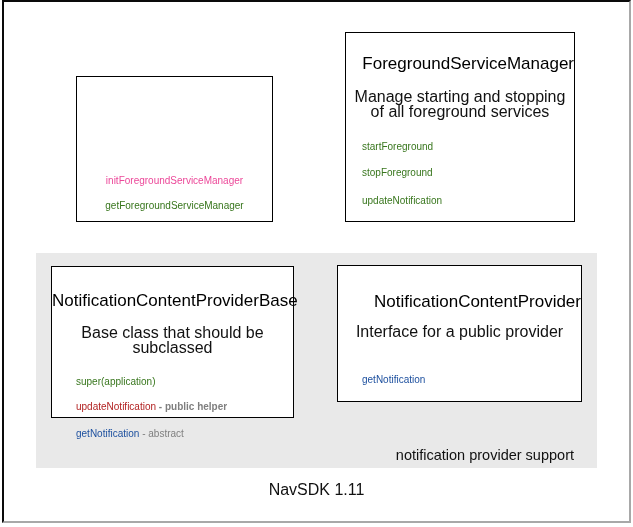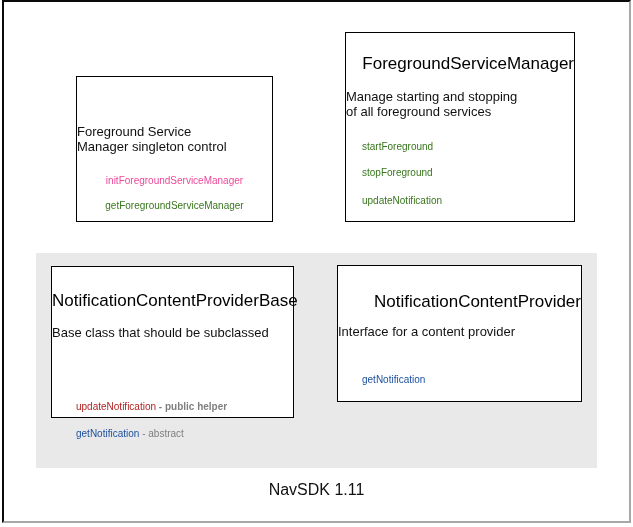--- a/index.html
+++ b/index.html
@@ -61,22 +61,22 @@
     width: 100%;
     text-align: right;
     font-size: 17px;
     line-height: 20px;
     white-space: nowrap;
   }
   .box-desc {
     position: absolute;
     left: 0;
     width: 100%;
-    text-align: left;
-    font-size: 13px;
+    text-align: center;
+    font-size: 16px;
     line-height: 15px;
     color: #111;
   }
   .method {
     position: absolute;
     font-size: 10px;
     line-height: 16px;
     white-space: nowrap;
   }
   .method.centered {
@@ -95,24 +95,20 @@
   }
 </style>
 </head>
 <body>
 
 <div class="canvas">
 
   <div class="group-bg" style="background: rgb(233, 233, 233);"></div>
 
   <div class="class-box box-nav">
-    <div class="box-desc" style="top:47px">
-      <div>Foreground Service</div>
-      <div>Manager singleton control</div>
-    </div>
     <div class="method centered" style="top:96px">
       <span style="color: #ec4899;">initForegroundServiceManager</span>
     </div>
     <div class="method centered" style="top:121px">
       <span style="color: rgb(56, 118, 29);">getForegroundServiceManager</span>
     </div>
   </div>
 
   <div class="class-box box-fsm">
     <div class="box-title" style="top:21px">ForegroundServiceManager</div>
@@ -129,36 +125,40 @@
     <div class="method" style="top:160px;left:16px">
       <span style="color: rgb(56, 118, 29);">updateNotification</span>
     </div>
   </div>
 
   <div class="class-box box-base">
     <div class="box-title" style="top:24px">NotificationContentProviderBase</div>
     <div class="box-desc" style="top:58px">
       <div>Base class that should be subclassed</div>
     </div>
+    <div class="method" style="top:107px;left:24px">
+      <span style="color: rgb(56, 118, 29);">super(application)</span>
+    </div>
     <div class="method" style="top:132px;left:24px">
       <span style="color: rgb(178, 34, 34);">updateNotification</span><span style="color: rgb(127, 127, 127); font-weight: bold;"> - public helper</span>
     </div>
     <div class="method" style="top:159px;left:24px">
       <span style="color: rgb(28, 79, 158);">getNotification</span><span style="color: rgb(127, 127, 127);"> - abstract</span>
     </div>
   </div>
 
   <div class="class-box box-provider">
     <div class="box-title" style="top:26px">NotificationContentProvider</div>
     <div class="box-desc" style="top:58px">
-      <div>Interface for a content provider</div>
+      <div>Interface for a public provider</div>
     </div>
     <div class="method" style="top:106px;left:24px">
       <span style="color: rgb(28, 79, 158);">getNotification</span>
     </div>
   </div>
 
+  <div class="group-label">notification provider support</div>
 
   <div class="footer-label">NavSDK 1.11</div>
 
   <div class="frame"></div>
 
 </div>
 
 </body></html>

